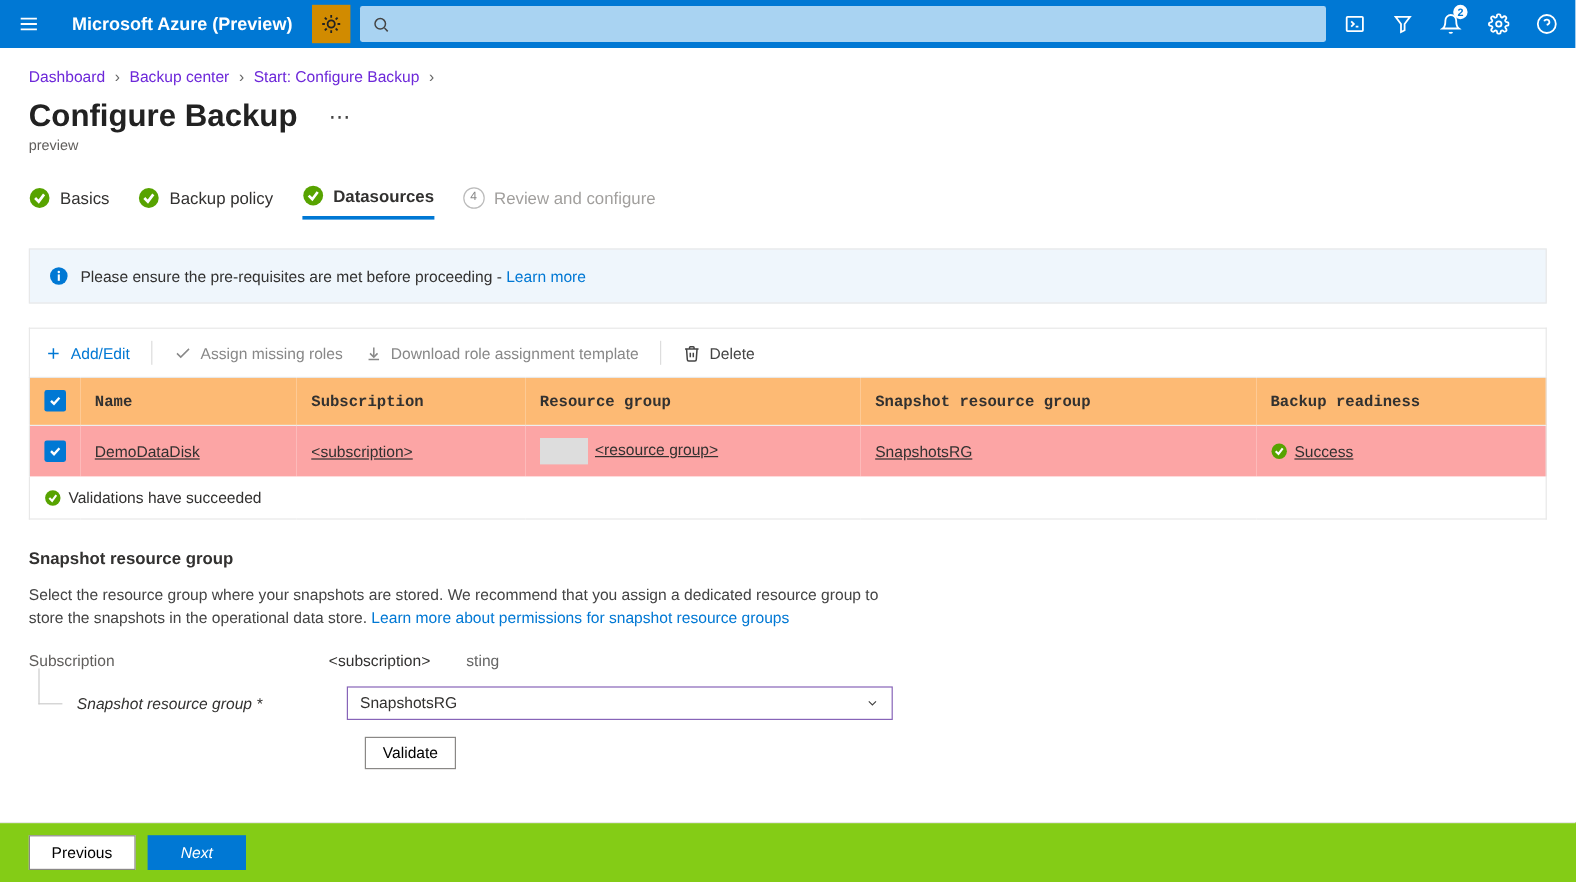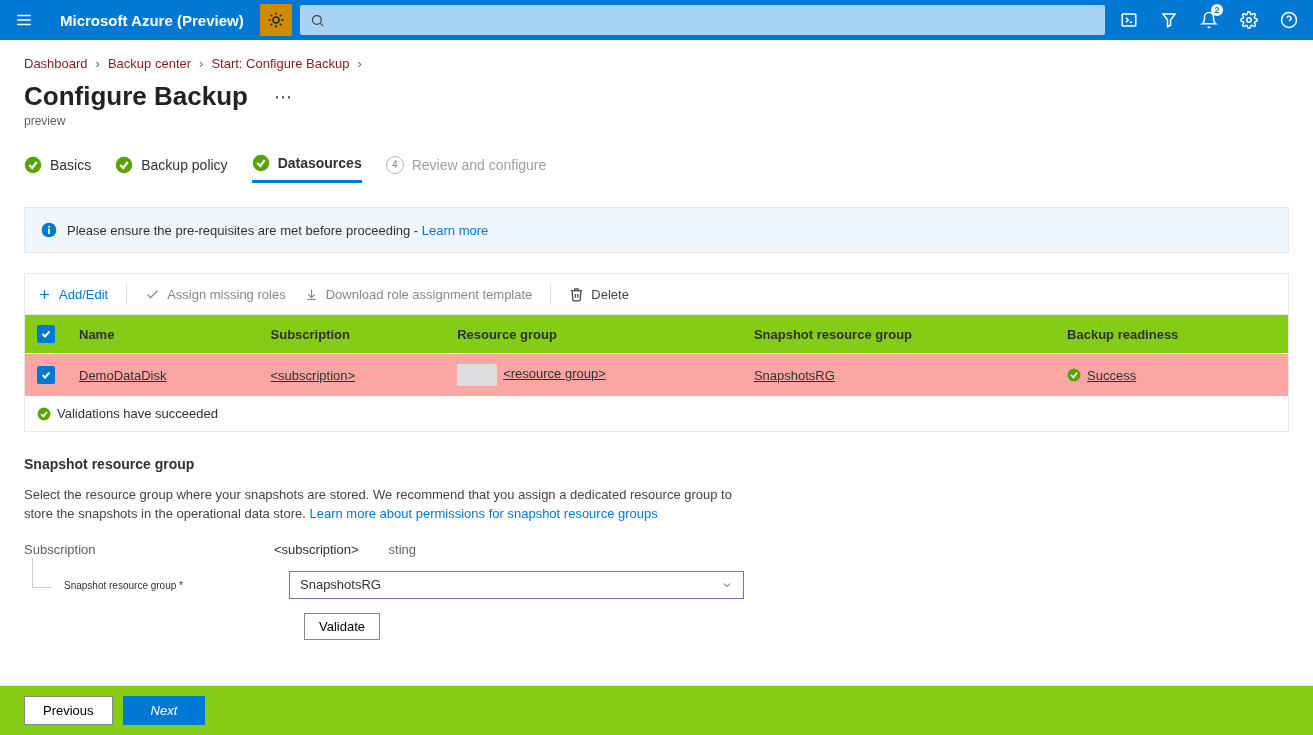--- a/index.html
+++ b/index.html
@@ -17,21 +17,21 @@
   .search-bar input { flex: 1; background: transparent; border: none; outline: none; font-size: 13px; color: #333; }
   .search-bar input::placeholder { color: #555; }
   .header-icons { display: flex; align-items: center; gap: 0; padding: 0 4px; }
   .header-icon { width: 40px; height: 40px; display: flex; align-items: center; justify-content: center; cursor: pointer; position: relative; }
   .header-icon svg { width: 18px; height: 18px; }
   .badge-num { position: absolute; top: 4px; right: 6px; background: #fff; color: #0078d4; font-size: 9px; font-weight: bold; width: 12px; height: 12px; border-radius: 50%; display: flex; align-items: center; justify-content: center; }
 
   
   .content { padding: 16px 24px 0 24px; }
   .breadcrumb { font-size: 13px; color: #0078d4; display: flex; align-items: center; gap: 8px; margin-bottom: 10px; }
-  .breadcrumb a { color: #7f1d1d; text-decoration: none; cursor: pointer; }
+  .breadcrumb a { color: #6d28d9; text-decoration: none; cursor: pointer; }
   .breadcrumb .chevron { color: #666; }
   .page-title-row { display: flex; align-items: center; gap: 22px; }
   .page-title { font-size: 26px; font-weight: 600; color: #222; }
   .ellipsis-btn { cursor: pointer; color: #444; padding: 4px; font-size: 18px; letter-spacing: 1px;}
   .subtitle { font-size: 12px; color: #605e5c; margin-top: 2px; margin-bottom: 18px; }
 
   
   .steps { display: flex; align-items: center; gap: 24px; border-bottom: 0; margin-bottom: 24px; }
   .step { display: flex; align-items: center; gap: 8px; padding: 8px 0; cursor: pointer; font-size: 14px; }
   .step .circle-check { width: 18px; height: 18px; }
@@ -47,21 +47,21 @@
   
   .toolbar { border: 1px solid #e8e8e8; border-bottom: none; padding: 10px 12px; display: flex; align-items: center; gap: 18px; font-size: 13px; }
   .tb-btn { display: flex; align-items: center; gap: 7px; cursor: pointer; }
   .tb-btn svg { width: 15px; height: 15px; }
   .tb-btn.blue { color: #0078d4; }
   .tb-btn.gray { color: #888; }
   .tb-sep { width: 1px; height: 20px; background: #ddd; }
 
   
   table.data { width: 100%; border-collapse: collapse; border: 1px solid #e8e8e8; font-size: 13px; }
-  table.data th { text-align: left; font-weight: 600; padding: 10px 12px; background: #84cc16; border-bottom: 1px solid #eee; }
+  table.data th { text-align: left; font-weight: 600; padding: 10px 12px; background: #fdba74; border-bottom: 1px solid #eee; font-family: Liberation Mono, monospace; }
   table.data td { padding: 10px 12px; }
   table.data tr.row { background: #fca5a5; text-decoration: underline; }
   table.data .cb { width: 40px; text-align: center; }
   .azure-check { width: 18px; height: 18px; background: #0078d4; display: inline-flex; align-items: center; justify-content: center; border-radius: 2px; }
   .azure-check svg { width: 12px; height: 12px; }
   .placeholder-box { display: inline-block; background: #ddd; width: 40px; height: 22px; vertical-align: middle; margin-right: 6px; }
   .success-cell { display: flex; align-items: center; gap: 6px; }
   .success-cell svg { width: 14px; height: 14px; }
   .validation-row td { padding: 10px 12px; }
 
@@ -310,21 +310,21 @@
       <div class="form-row">
         <div class="lbl">Subscription</div>
         <div class="val">
           <span>&lt;subscription&gt;</span>
           <span style="color:#666;">sting</span>
         </div>
       </div>
       <div class="form-row">
         <div style="display:flex; align-items:flex-start; width:250px;">
           <div class="bracket-ind"></div>
-          <span style="font-size:10px; padding-top:2px;">Snapshot resource group *</span>
+          <span style="font-size:13px; padding-top:2px;font-style:italic;">Snapshot resource group *</span>
         </div>
         <div class="val" style="width:auto;">
           <div class="dropdown" style="margin-left:30px;">
             <span>SnapshotsRG</span>
             <svg viewBox="0 0 24 24" fill="none" stroke="#444" stroke-width="2">
                 <polyline points="6 9 12 15 18 9"></polyline>
               </svg>
           </div>
         </div>
       </div>

